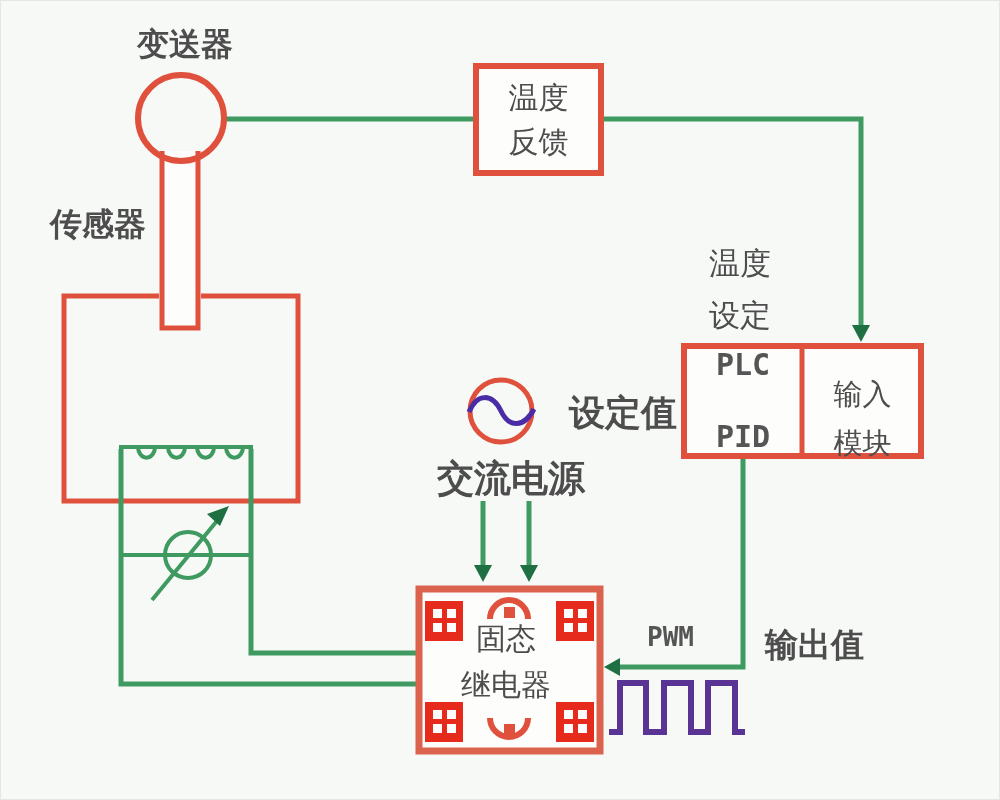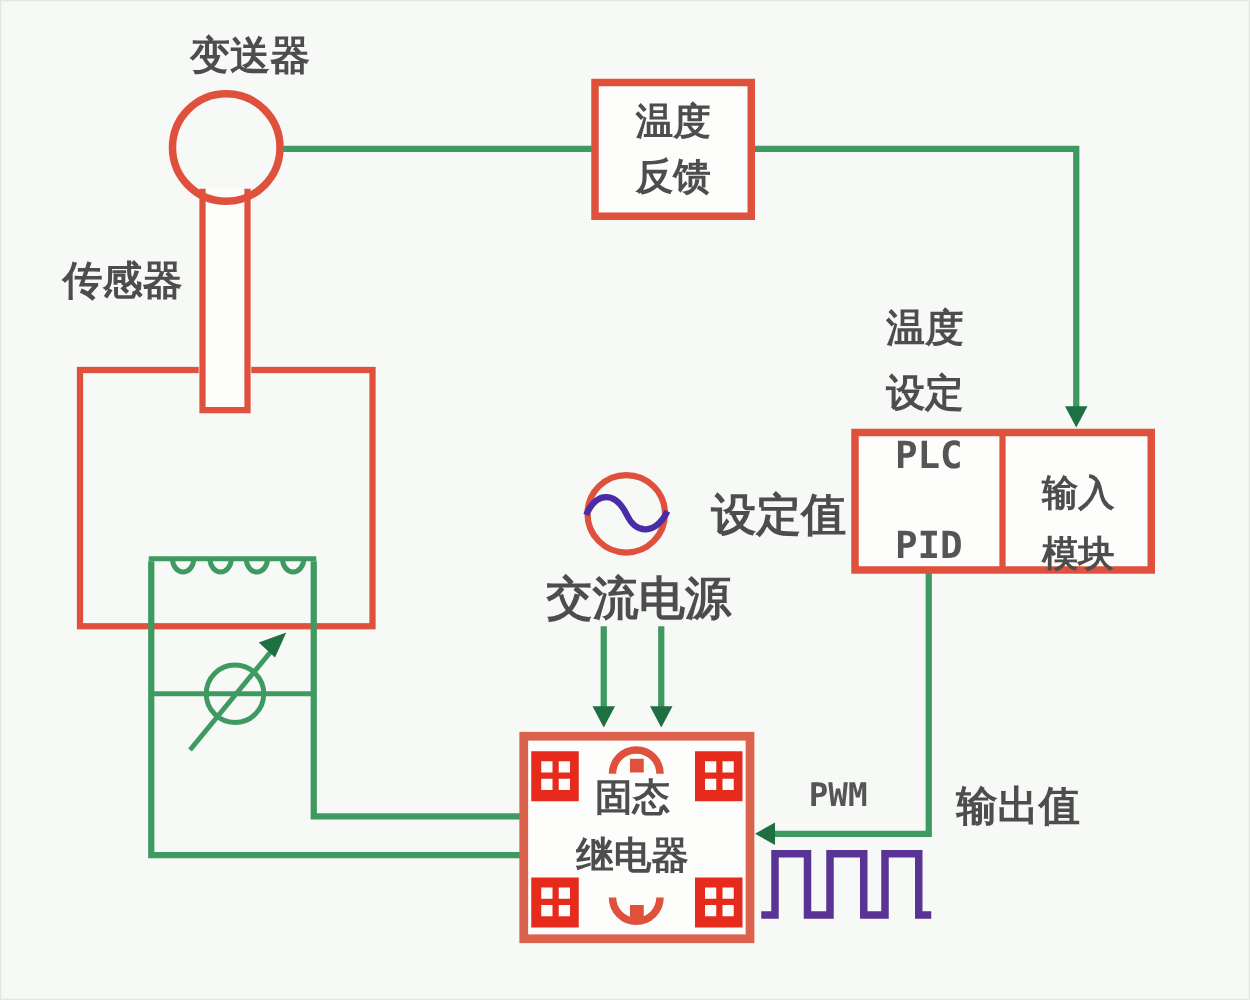--- a/index.html
+++ b/index.html
@@ -31,21 +31,21 @@
 
   
   .label {
     position:absolute; color:#4d4d4d; font-weight:600;
     white-space:nowrap; line-height:1.2;
   }
   .center { transform:translateX(-50%); text-align:center; }
   .boxtext {
     position:absolute; display:flex; flex-direction:column;
     align-items:center; justify-content:center;
-    color:#4d4d4d; font-weight:700; text-align:center;
+    color:#4d4d4d; font-weight:400; text-align:center;
   }
   .mono { font-family:"DejaVu Sans Mono", monospace; color:#555555; font-weight:bold;gap:26px; }
 </style>
 </head>
 <body>
 
 <div class="stage">
 
   <svg class="diagram" width="1000" height="800" viewBox="0 0 1000 800">
 
@@ -120,21 +120,21 @@
     <circle cx="187" cy="554" r="23" class="g-thin"></circle>
     <path d="M151 599 L220 515" class="g-thin"></path>
     <polygon points="228,505 206,513 219,525" class="g-arrow"></polygon>
 
     <polygon points="860,341 851,324 869,324" class="g-arrow"></polygon>
     <polygon points="603,666 619,657 619,675" class="g-arrow"></polygon>
     <polygon points="482,581 473,564 491,564" class="g-arrow"></polygon>
     <polygon points="528,581 519,564 537,564" class="g-arrow"></polygon>
   </svg>
 
-  <div class="label center" style="left:199px; top:24px; font-size:32px;">变送器</div>
+  <div class="label center" style="left:184px; top:24px; font-size:32px;">变送器</div>
 
   <div class="label center" style="left:97px; top:204px; font-size:32px;">传感器</div>
 
   <div class="boxtext" style="left:475px; top:65px; width:125px; height:107px; font-size:30px; line-height:1.45;">
     <span>温度</span>
     <span>反馈</span>
   </div>
 
 
   <div class="boxtext" style="left:689px; top:236px; width:100px; font-size:31px; line-height:52px;">

